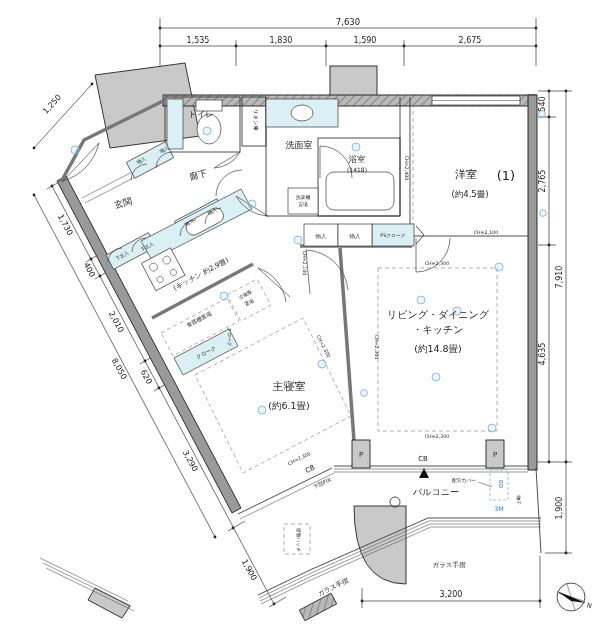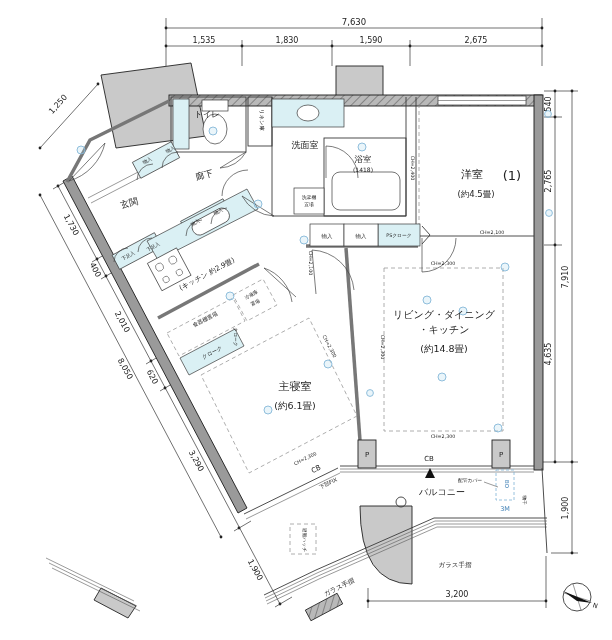--- a/index.html
+++ b/index.html
@@ -1,16 +1,16 @@
 <!DOCTYPE html>
 <html><head>
 <meta charset="utf-8">
 <style>
   html,body{margin:0;padding:0;background:#ffffff;}
-  #stage{width:560px;height:640px;position:relative;background:#fff;margin-left:6px;}
+  #stage{width:560px;height:640px;position:relative;background:#fff;}
   svg{display:block;}
   svg text{font-family:"DejaVu Sans",sans-serif;fill:#222;}
   .f13{font-size:13px}.f11{font-size:11px}.f10{font-size:10px}.f95{font-size:9.5px}
   .f9{font-size:9px}.f85{font-size:8.5px}.f8{font-size:8px}.f7{font-size:7px}
   .f65{font-size:6.5px}.f6{font-size:6px}.tiny{font-size:5.4px}.micro{font-size:4.8px}
   .mid{text-anchor:middle}
   .blue{fill:#3d7fb5}
   .dimline{stroke:#333;stroke-width:0.7;fill:none}
   .thin{stroke:#3a3a3a;stroke-width:0.9;fill:none}
   .hair{stroke:#555;stroke-width:0.6;fill:none}

